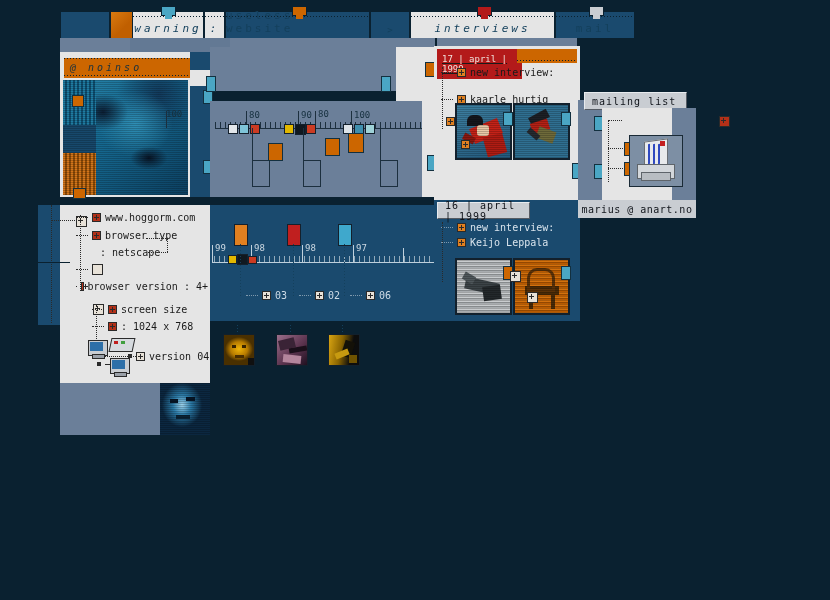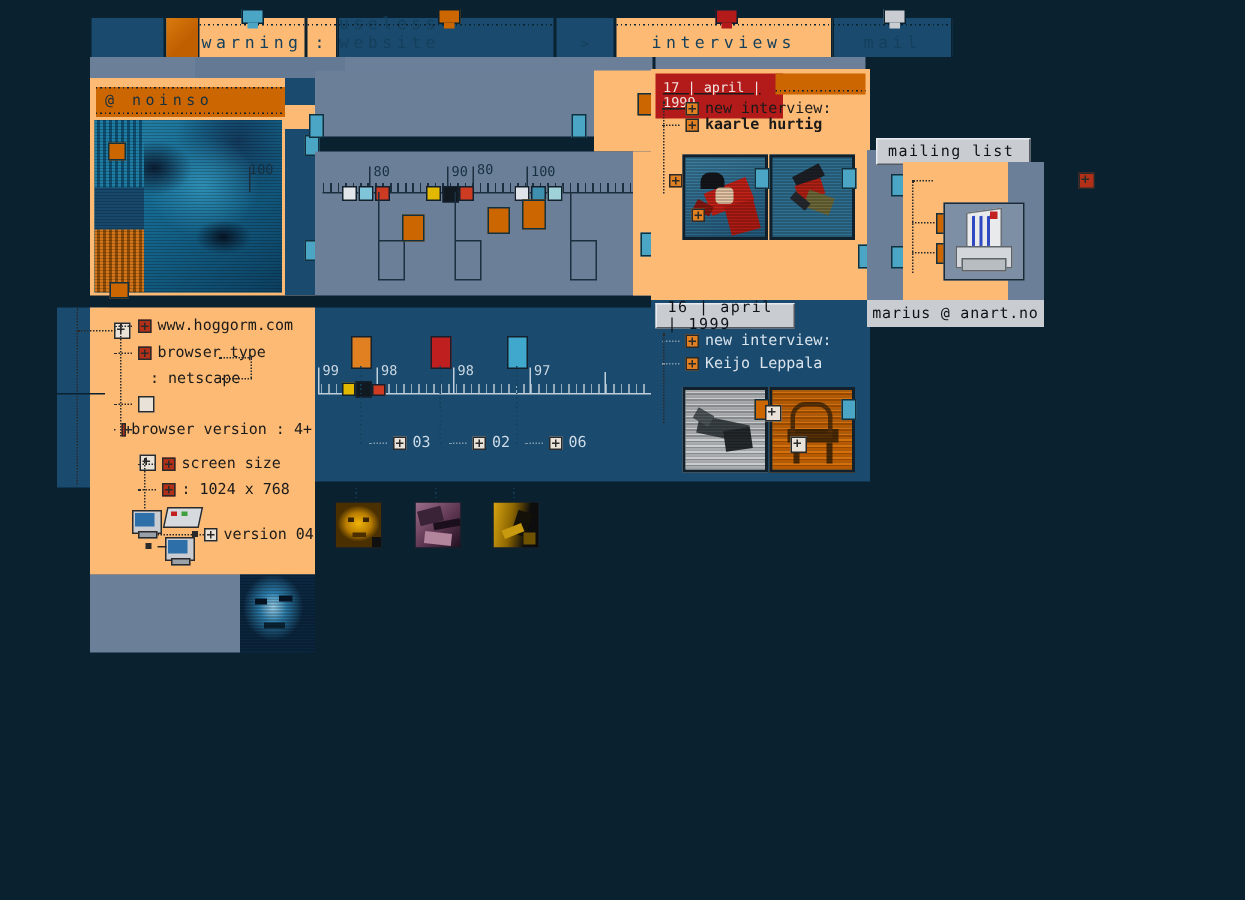--- a/index.html
+++ b/index.html
@@ -1,21 +1,21 @@
 <!DOCTYPE html>
 <html><head>
 <meta charset="utf-8">
 <style>
   html,body{margin:0;padding:0;background:#0a2130;}
   body{width:830px;height:600px;overflow:hidden;
        font-family:"DejaVu Sans Mono","Liberation Mono",monospace;
        font-size:10px;color:#1a1a1a;-webkit-font-smoothing:none;}
   #root{position:relative;width:830px;height:600px;}
   .abs{position:absolute;}
-  .orange{background:#fdba74;}
+  .orange{background:#e5e5e5;font-style:italic;}
   .blue{background:#1a4a6e;}
   .steel{background:#6b7f99;}
   .steel2{background:#5d7490;}
   .navtxt{color:#14405c;font-size:11px;letter-spacing:3px;}
   .pix{image-rendering:pixelated;}
 
   
   .navbar{top:12px;height:26px;}
   .navcell{position:absolute;top:0;height:26px;box-sizing:border-box;
            border-left:1px solid #0a2130;border-right:1px solid #0a2130;
@@ -229,21 +229,21 @@
   </div>
   <div class="abs" style="left:517px;top:49px;width:60px;height:14px;background:#cc6600;">
     <div class="dotrow" style="top:11px;"></div>
   </div>
   <div class="abs" style="left:441px;top:67px;">
     <div class="trow">
       <span class="dash"></span>
       <span class="plus org"></span>
       <span>new interview:</span>
     </div>
-    <div class="trow" style="margin-top:0;font-weight:bold;">
+    <div class="trow" style="margin-top:16px;">
       <span class="dash"></span>
       <span class="plus org"></span>
       <span>kaarle hurtig</span>
     </div>
   </div>
   <div class="vdot" style="left:442px;top:67px;height:62px;"></div>
 
   
   <div class="abs ph pix" style="left:455px;top:103px;width:53px;height:53px;background:#2f6f91;">
     <div class="abs" style="inset:0;background:linear-gradient(160deg,#3d7fa0 0%,#235a7d 100%);"></div>

